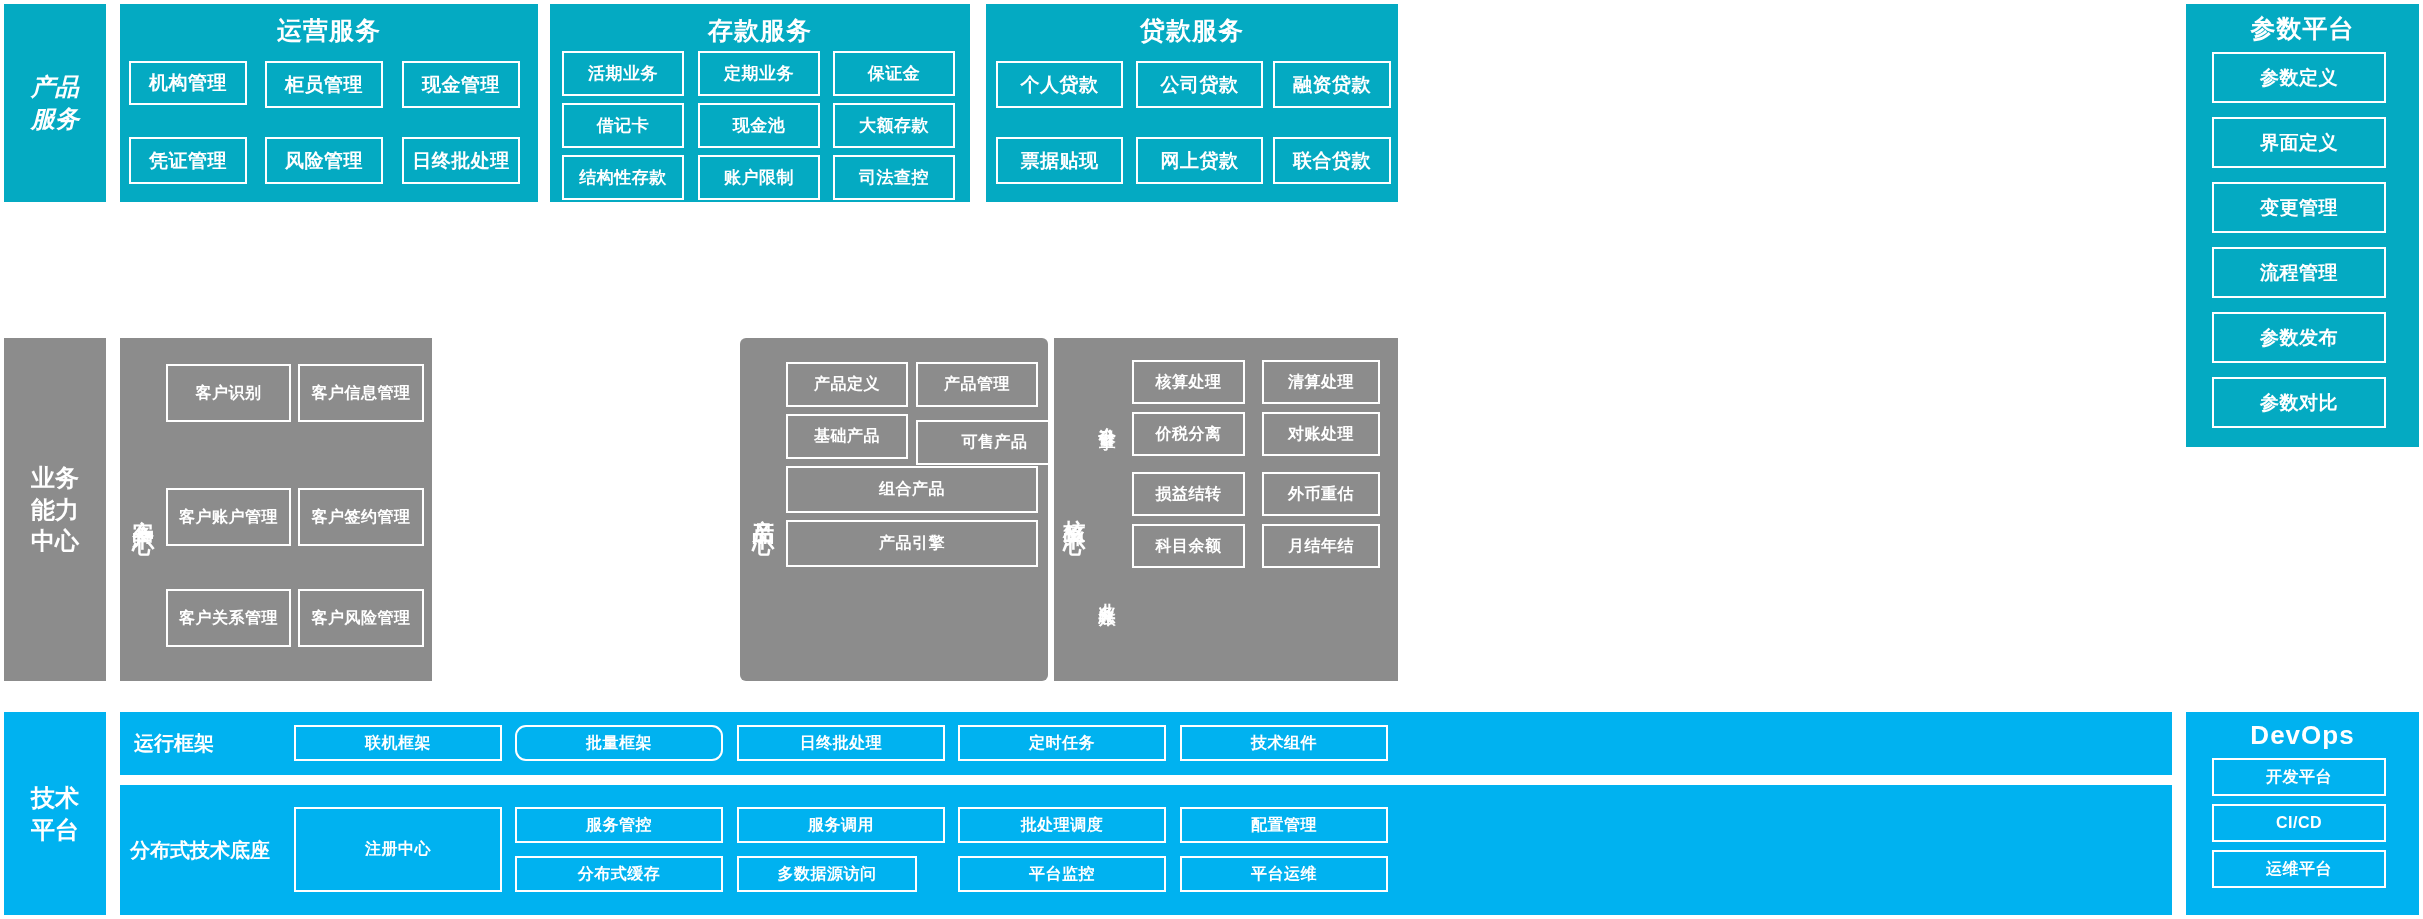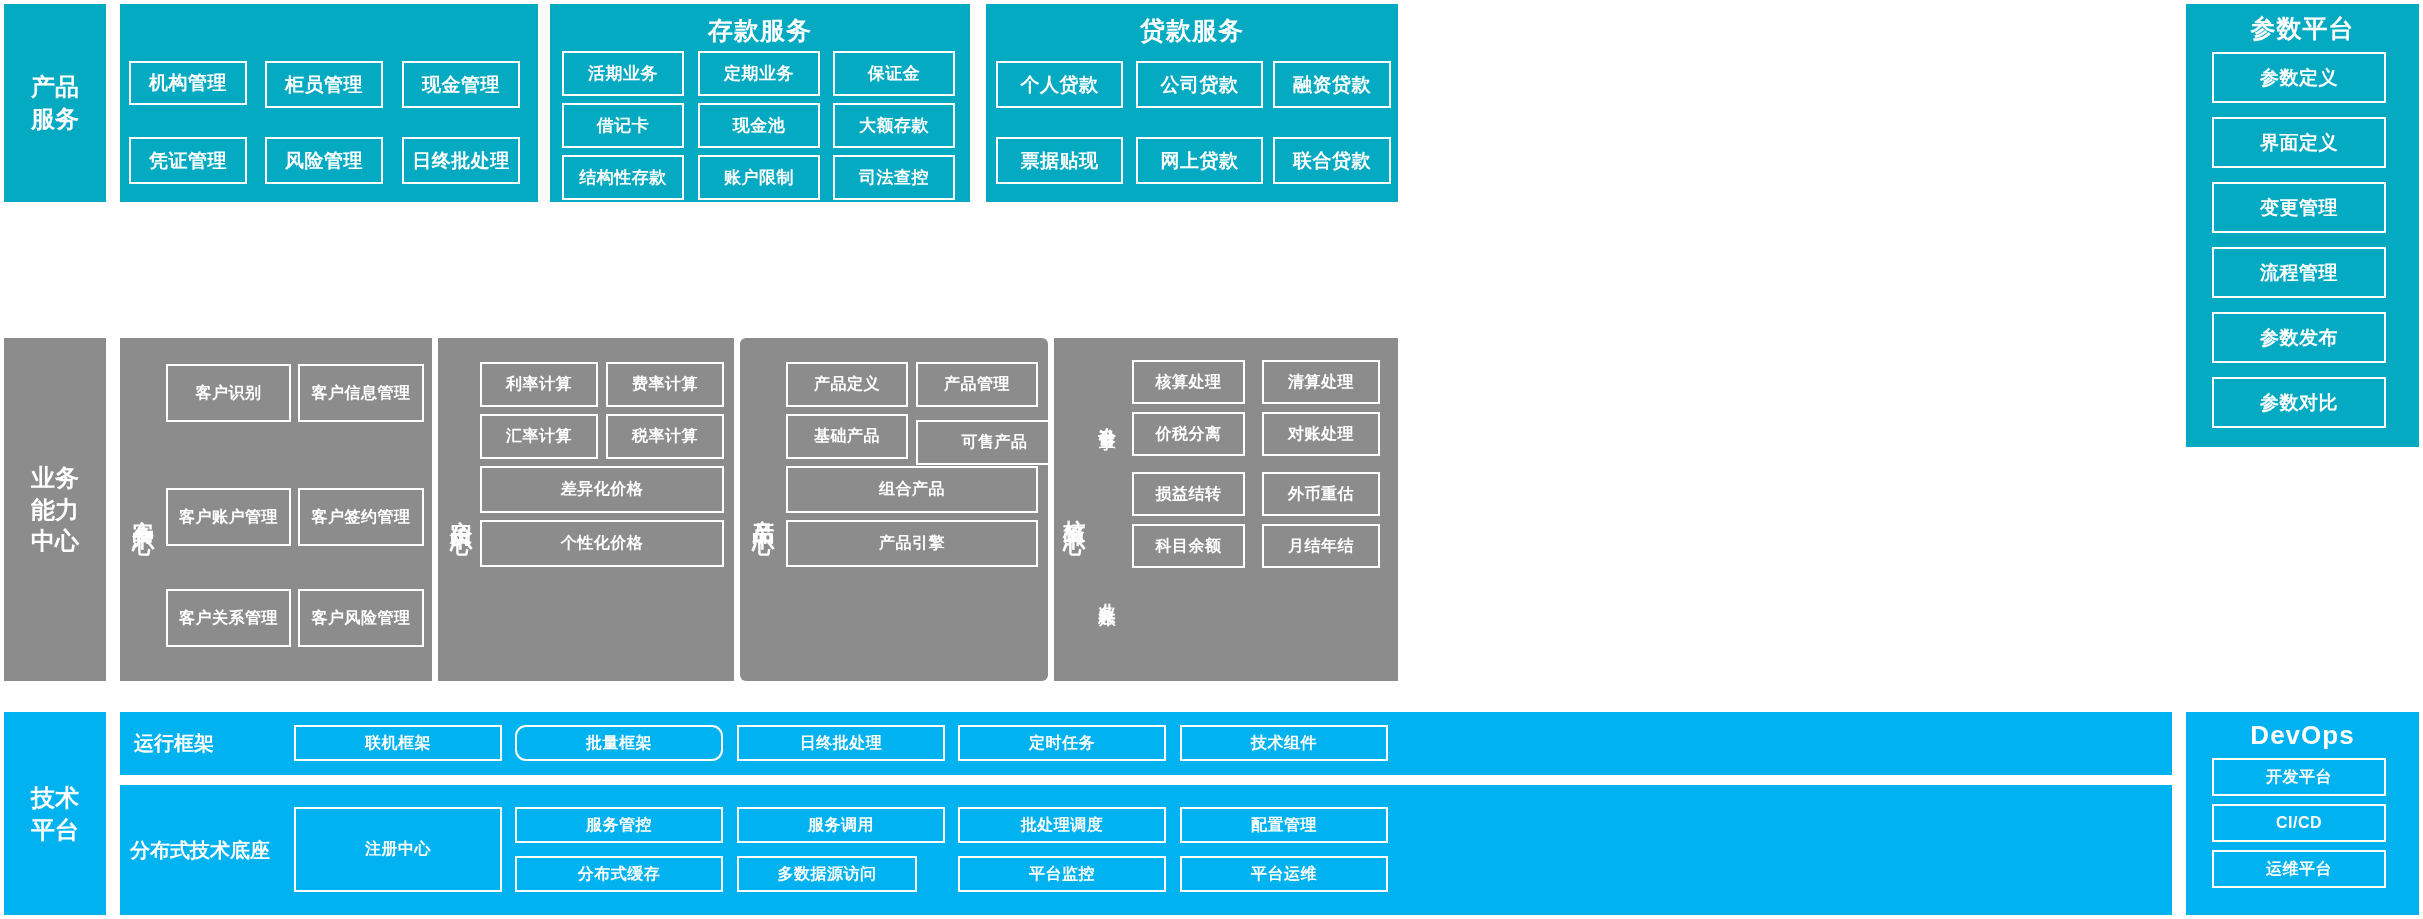--- a/index.html
+++ b/index.html
@@ -52,26 +52,27 @@
   .inline-lbl{
     position:absolute;display:flex;align-items:center;
     font-size:20px;font-weight:bold;
   }
 </style>
 </head>
 <body>
 
 <div class="canvas">
 
-  <div class="band teal rail" style="left:4px;top:4px;width:102px;height:198px;font-size:24px;">
+  <div class="band teal rail" style="left:4px;top:4px;width:102px;height:198px;font-size:24px;font-style:italic;">
     <div class="lbl">产品
 服务</div>
   </div>
 
   <div class="band teal" style="left:120px;top:4px;width:418px;height:198px;">
+    <div class="sec-title">运营服务</div>
     <div class="tile" style="left:9px;top:57px;width:118px;height:44px;">机构管理</div>
     <div class="tile" style="left:145px;top:57px;width:118px;height:47px;">柜员管理</div>
     <div class="tile" style="left:282px;top:57px;width:118px;height:47px;">现金管理</div>
     <div class="tile" style="left:9px;top:133px;width:118px;height:47px;">凭证管理</div>
     <div class="tile" style="left:145px;top:133px;width:118px;height:47px;">风险管理</div>
     <div class="tile" style="left:282px;top:133px;width:118px;height:47px;">日终批处理</div>
   </div>
 
   <div class="band teal" style="left:550px;top:4px;width:420px;height:198px;">
     <div class="sec-title">存款服务</div>
@@ -117,31 +118,20 @@
       <span style="writing-mode:vertical-rl;text-orientation:upright;letter-spacing:4px;">客户中心</span>
     </div>
     <div class="tile xs" style="left:46px;top:26px;width:125px;height:58px;">客户识别</div>
     <div class="tile xs" style="left:178px;top:26px;width:126px;height:58px;">客户信息管理</div>
     <div class="tile xs" style="left:46px;top:150px;width:125px;height:58px;">客户账户管理</div>
     <div class="tile xs" style="left:178px;top:150px;width:126px;height:58px;">客户签约管理</div>
     <div class="tile xs" style="left:46px;top:251px;width:125px;height:58px;">客户关系管理</div>
     <div class="tile xs" style="left:178px;top:251px;width:126px;height:58px;">客户风险管理</div>
   </div>
 
-  <div class="band gray" style="left:438px;top:338px;width:296px;height:343px;">
-    <div class="vlabel" style="position:absolute;left:6px;top:0;width:34px;height:343px;">
-      <span style="writing-mode:vertical-rl;text-orientation:upright;letter-spacing:4px;">定价中心</span>
-    </div>
-    <div class="tile xs" style="left:42px;top:24px;width:118px;height:45px;">利率计算</div>
-    <div class="tile xs" style="left:168px;top:24px;width:118px;height:45px;">费率计算</div>
-    <div class="tile xs" style="left:42px;top:76px;width:118px;height:45px;">汇率计算</div>
-    <div class="tile xs" style="left:168px;top:76px;width:118px;height:45px;">税率计算</div>
-    <div class="tile xs" style="left:42px;top:128px;width:244px;height:47px;">差异化价格</div>
-    <div class="tile xs" style="left:42px;top:182px;width:244px;height:47px;">个性化价格</div>
-  </div>
 
   <div class="band gray" style="left:740px;top:338px;width:308px;height:343px;border-radius:6px;">
     <div class="vlabel" style="position:absolute;left:6px;top:0;width:34px;height:343px;">
       <span style="writing-mode:vertical-rl;text-orientation:upright;letter-spacing:4px;">产品中心</span>
     </div>
     <div class="tile xs" style="left:46px;top:24px;width:122px;height:45px;">产品定义</div>
     <div class="tile xs" style="left:176px;top:24px;width:122px;height:45px;">产品管理</div>
     <div class="tile xs" style="left:46px;top:76px;width:122px;height:45px;">基础产品</div>
     <div class="tile xs" style="left:176px;top:82px;width:137px;height:45px;padding-left:20px;">可售产品</div>
     <div class="tile xs" style="left:46px;top:128px;width:252px;height:47px;">组合产品</div>

